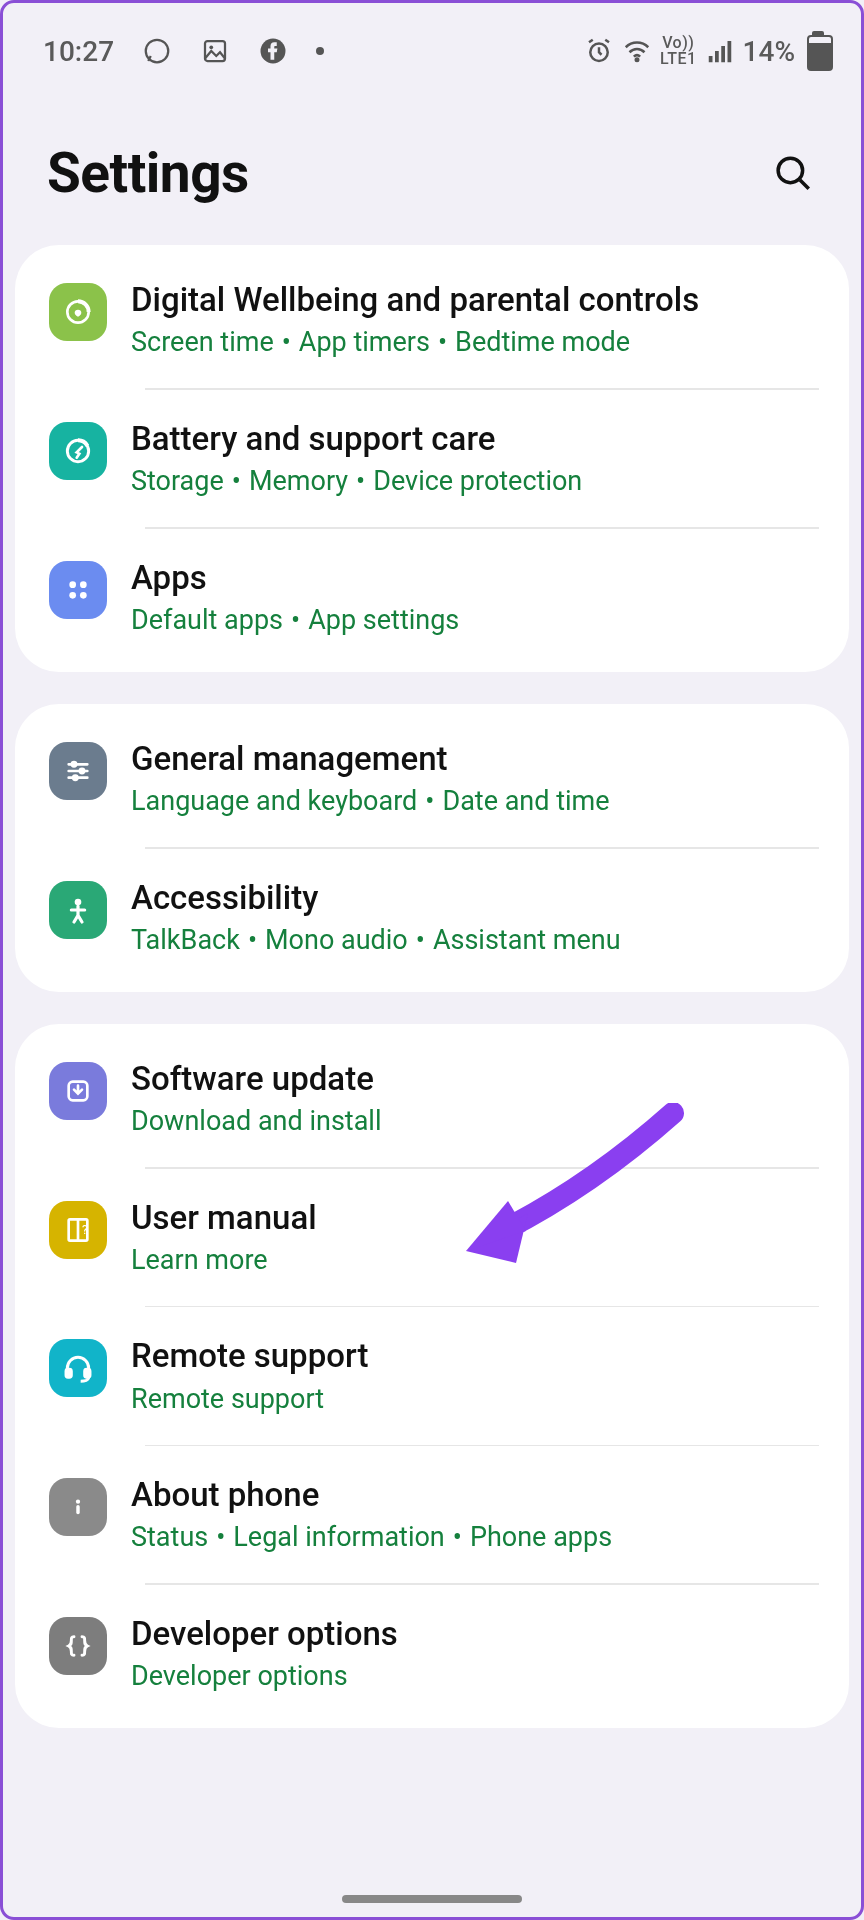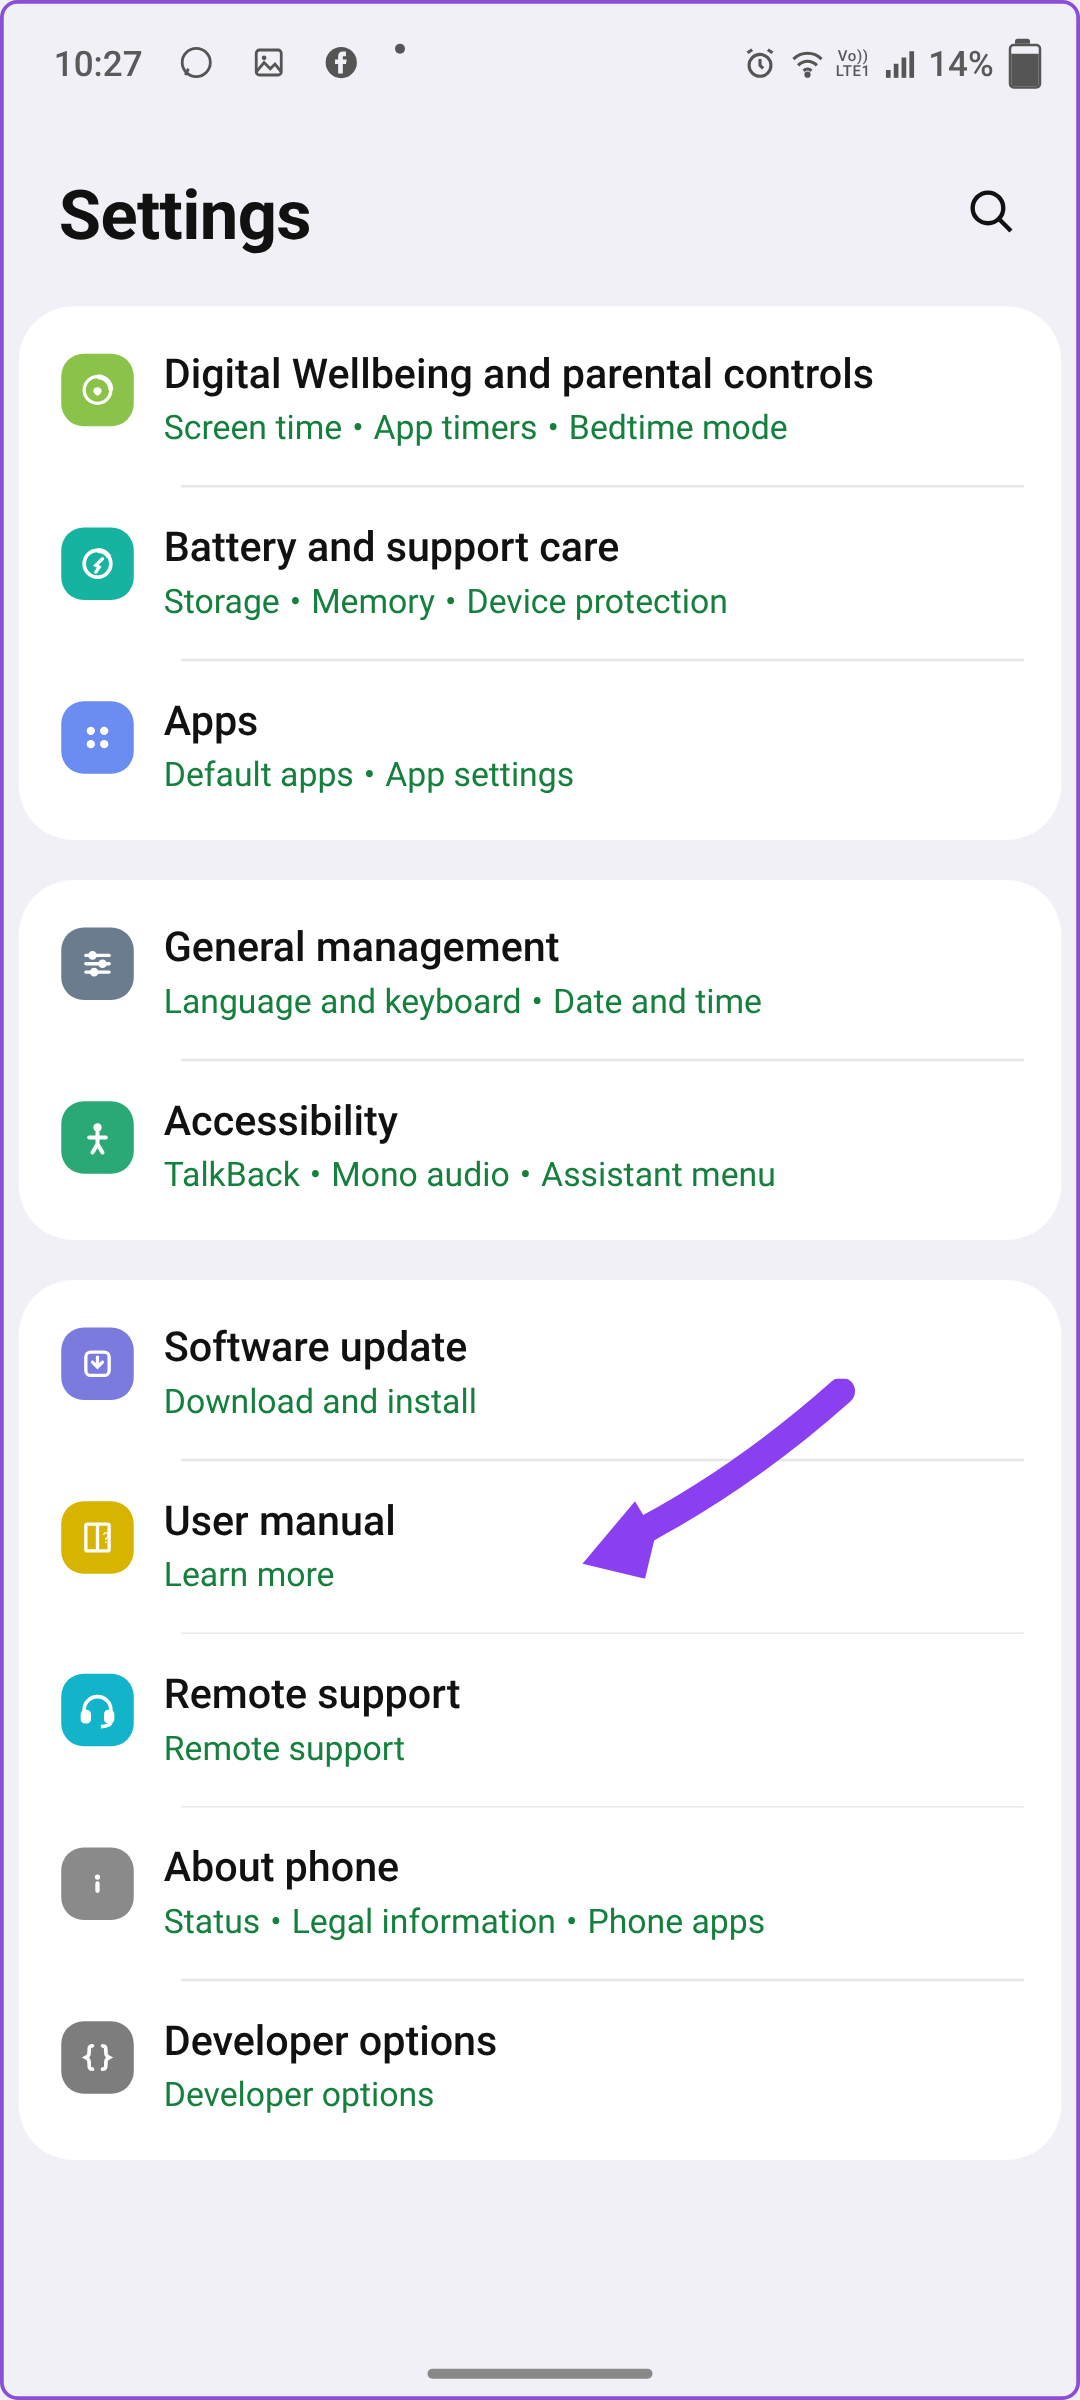--- a/index.html
+++ b/index.html
@@ -16,34 +16,34 @@
   
   .status-bar {
     display: flex;
     align-items: center;
     padding: 18px 28px 0 40px;
     height: 78px;
     color: #5a5a5a;
     font-size: 28px;
     font-weight: 500;
   }
-  .status-left { display: flex; gap: 28px; }
+  .status-left { display: flex; align-items: center; gap: 28px; }
   .status-right { margin-left: auto; display: flex; align-items: center; gap: 8px; }
   .status-ico { width: 30px; height: 30px; display:inline-flex; align-items:center; justify-content:center; }
   .dot { width: 8px; height: 8px; border-radius:50%; background:#555; }
-  .vo { font-size:12px; line-height:1; text-align:center; letter-spacing:0.5px; }
+  .vo { font-size:16px; line-height:1; text-align:center; letter-spacing:0.5px; }
   .batt { display:inline-flex; align-items:center; }
   .batt-body { width:26px; height:36px; border:2px solid #555; border-radius:4px; margin-left:4px; position:relative;}
   .batt-body::after{content:"";position:absolute;bottom:0;left:0;right:0;height:82%;background:#555;}
   .batt-tip{width:12px;height:4px;background:#555;border-radius:2px 2px 0 0;margin:0 auto;}
 
   
   .header {
     display:flex;
-    align-items:flex-start;
+    align-items:center;
     padding: 60px 40px 40px 44px;
   }
   .header h1 { font-size: 55px; font-weight: 700; color:#111; letter-spacing:-0.5px;}
   .search-btn { margin-left:auto; width:56px; height:56px; display:flex; align-items:center; justify-content:center; color:#111;}
 
   
   .card {
     background:#fff;
     margin: 0 12px 32px 12px;
     border-radius: 44px;

